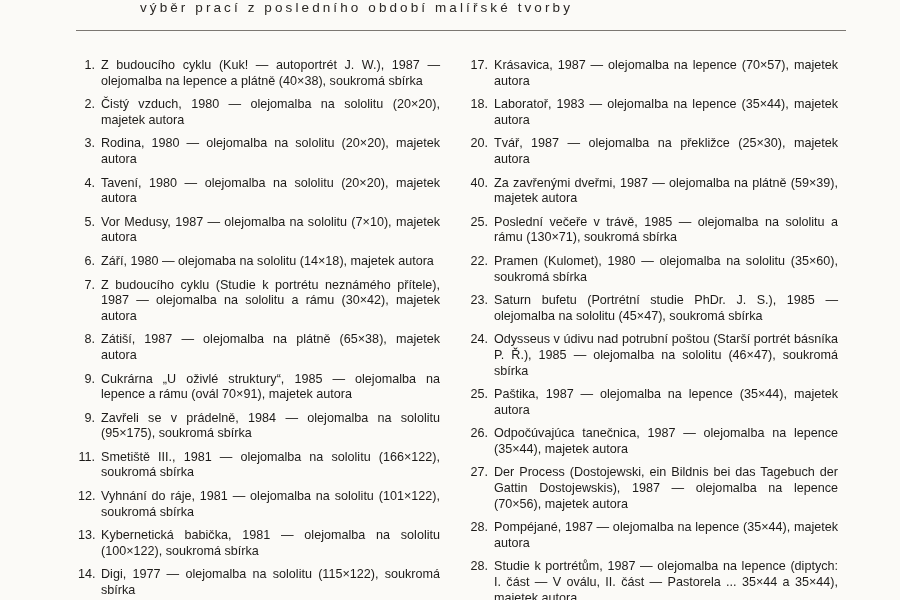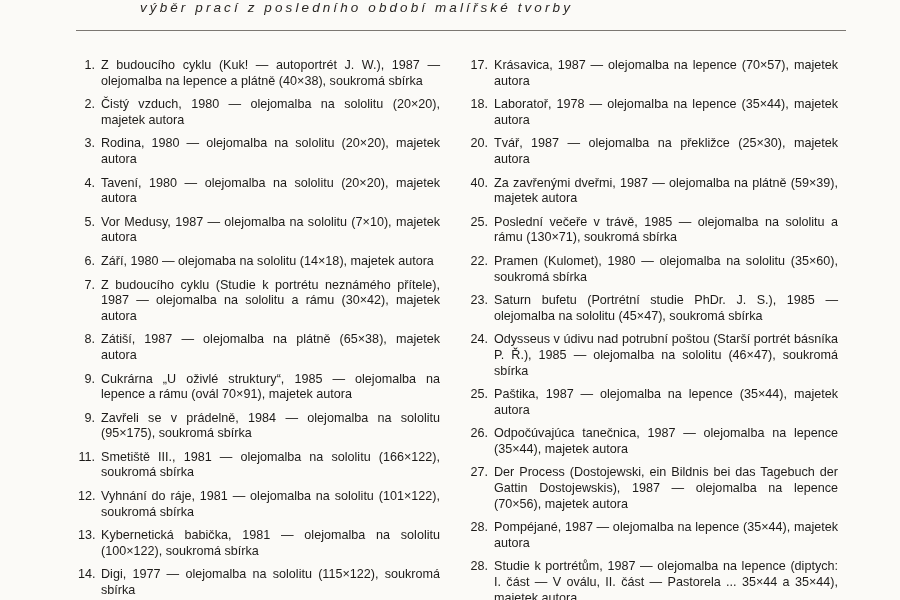--- a/index.html
+++ b/index.html
@@ -20,21 +20,20 @@
   .subtitle {
     position: absolute;
     left: 0;
     top: 0;
     width: 713px;
     text-align: center;
     font-size: 13.5px;
     letter-spacing: 3.1px;
     color: #2a2724;
     white-space: nowrap;
-    font-style: italic;
   }
 
   .rule {
     position: absolute;
     left: 76px;
     top: 30px;
     width: 770px;
     height: 1px;
     background: #7b7772;
   }
@@ -142,21 +141,21 @@
         <span class="body">Digi, 1977 — olejomalba na sololitu (115×122), soukromá sbírka</span>
       </div>
     </div>
   <div class="col col-right">
       <div class="entry">
         <span class="num">17.</span>
         <span class="body">Krásavica, 1987 — olejomalba na lepence (70×57), majetek autora</span>
       </div>
       <div class="entry">
         <span class="num">18.</span>
-        <span class="body">Laboratoř, 1978 — olejomalba na lepence (35×44), majetek autora</span>
+        <span class="body">Laboratoř, 1983 — olejomalba na lepence (35×44), majetek autora</span>
       </div>
       <div class="entry">
         <span class="num">20.</span>
         <span class="body">Tvář, 1987 — olejomalba na překližce (25×30), majetek autora</span>
       </div>
       <div class="entry">
         <span class="num">40.</span>
         <span class="body">Za zavřenými dveřmi, 1987 — olejomalba na plátně (59×39), majetek autora</span>
       </div>
       <div class="entry">

